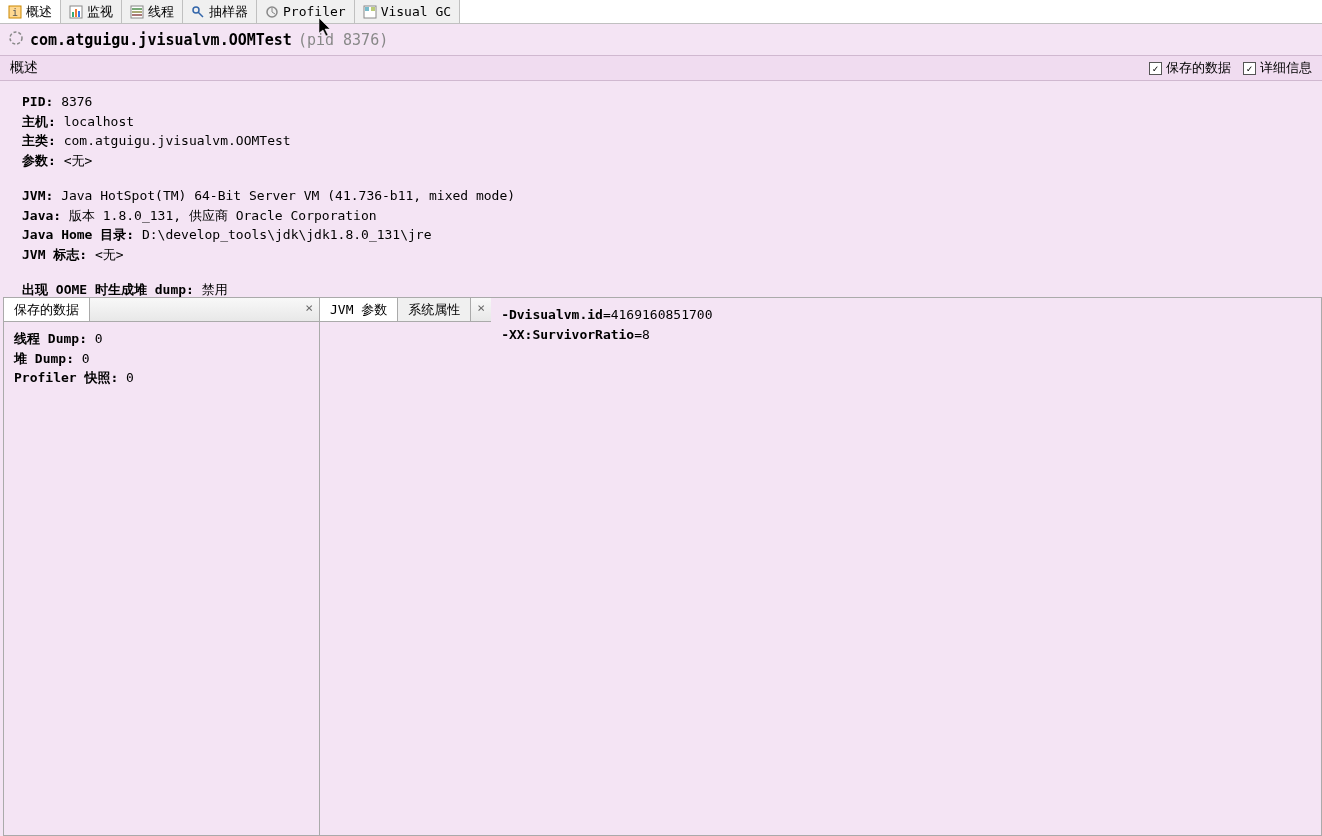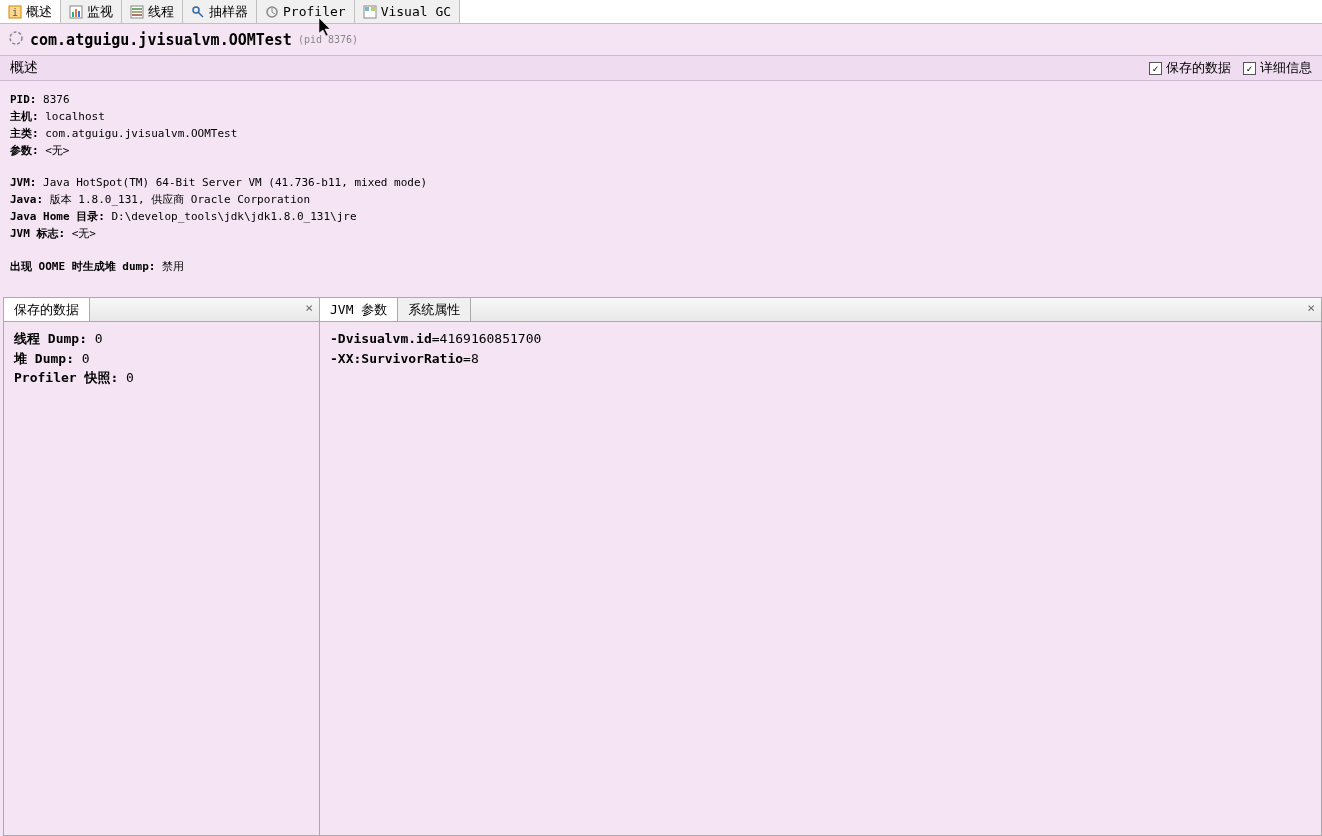--- a/index.html
+++ b/index.html
@@ -46,21 +46,21 @@
       padding: 6px 8px;
       gap: 6px;
       border-bottom: 1px solid #d0b8d0;
     }
     .title-text {
       font-weight: bold;
       font-size: 15px;
     }
     .title-pid {
       color: #888;
-      font-size: 10px;
+      font-size: 15px;
     }
     .subtitle-bar {
       display: flex;
       justify-content: space-between;
       align-items: center;
       padding: 3px 10px;
       border-bottom: 1px solid #d0b8d0;
       background: #f0dcf0;
     }
     .subtitle-text {
@@ -79,23 +79,23 @@
       width: 13px;
       height: 13px;
       border: 1px solid #555;
       background: #fff;
       display: inline-flex;
       align-items: center;
       justify-content: center;
       font-size: 10px;
     }
     .content-area {
-      padding: 12px 10px;
+      padding: 12px 22px;
       line-height: 1.35;
-      font-size: 11px;
+      font-size: 13px;
     }
     .info-line {
       margin-bottom: 2px;
       font-family: "SimSun", monospace;
     }
     .info-label {
       font-weight: bold;
     }
     .spacer {
       height: 16px;
@@ -114,21 +114,21 @@
       background: #f4e4f4;
       display: flex;
       flex-direction: column;
     }
     .right-panel {
       flex: 1;
       border: 1px solid #aaa;
       border-left: none;
       background: #f4e4f4;
       display: flex;
-      flex-direction: column;
+      flex-direction: row;
       overflow: hidden;
     }
     .panel-header {
       display: flex;
       background: linear-gradient(#f8f8f8, #e8e8e8);
       border-bottom: 1px solid #aaa;
       height: 24px;
     }
     .panel-tab {
       padding: 3px 10px;

